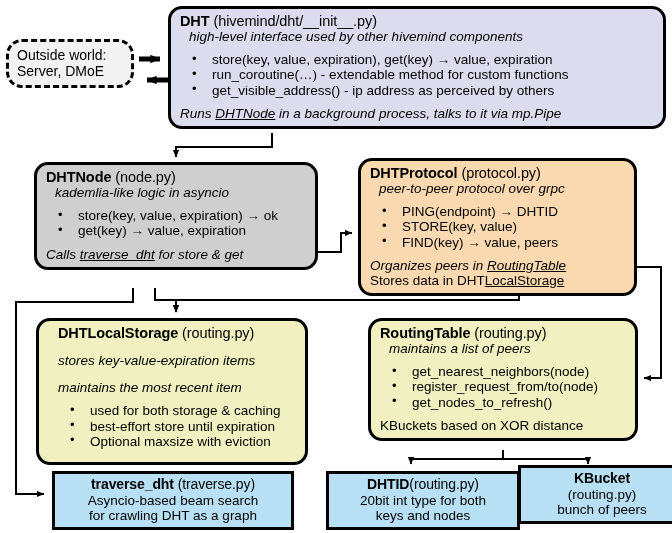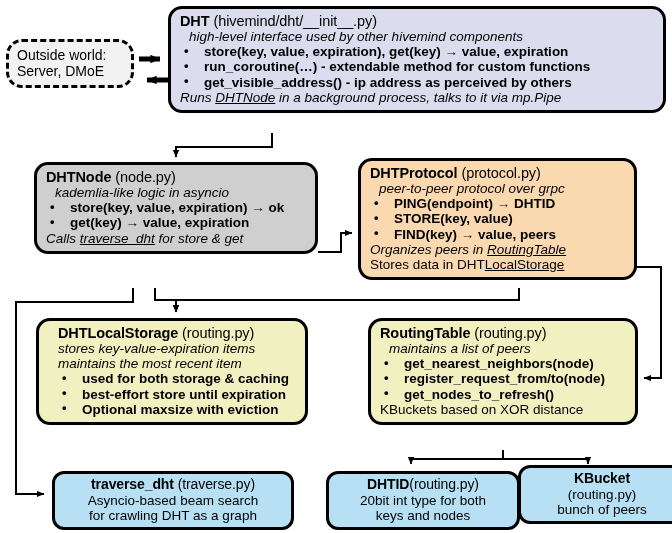--- a/index.html
+++ b/index.html
@@ -42,21 +42,21 @@
   }
 
   
   .rbox {
     border: 3px solid #000;
     border-radius: 14px;
     padding: 4px 7px 5px 9px;
   }
   .sqbox {
     border: 3px solid #000;
-    border-radius: 12px;
+    border-radius: 0;
     padding: 3px 6px 4px 6px;
     text-align: center;
   }
   .dashbox {
     border: 3px dashed #000;
     border-radius: 16px;
     padding: 6px 8px;
     background: #f2f2f2;
     text-align: left;
   }
@@ -70,32 +70,31 @@
 
   
   .ttl { font-size: 14.5px; font-weight: bold; letter-spacing: -0.1px; }
   .ttl .fn { font-weight: normal; }
   .sub {
     font-style: italic;
     font-size: 13.5px;
     padding-left: 9px;
     white-space: nowrap;
   }
-  .sub.noind { padding-left: 0; }
+  .sub.noind { padding-left: 0; margin-top: 12px; }
   .foot {
     font-style: italic;
     font-size: 13.5px;
     white-space: nowrap;
   }
   .foot.plain { font-style: normal; }
   ul.bul {
-    margin: 0;
+    margin: 8px;
     padding: 0;
     list-style: none;
-    font-weight: bold;
   }
   ul.bul li {
     font-size: 13.5px;
     white-space: nowrap;
     padding-left: 24px;
     position: relative;
   }
   ul.bul li::before {
     content: "\2022";
     position: absolute;

